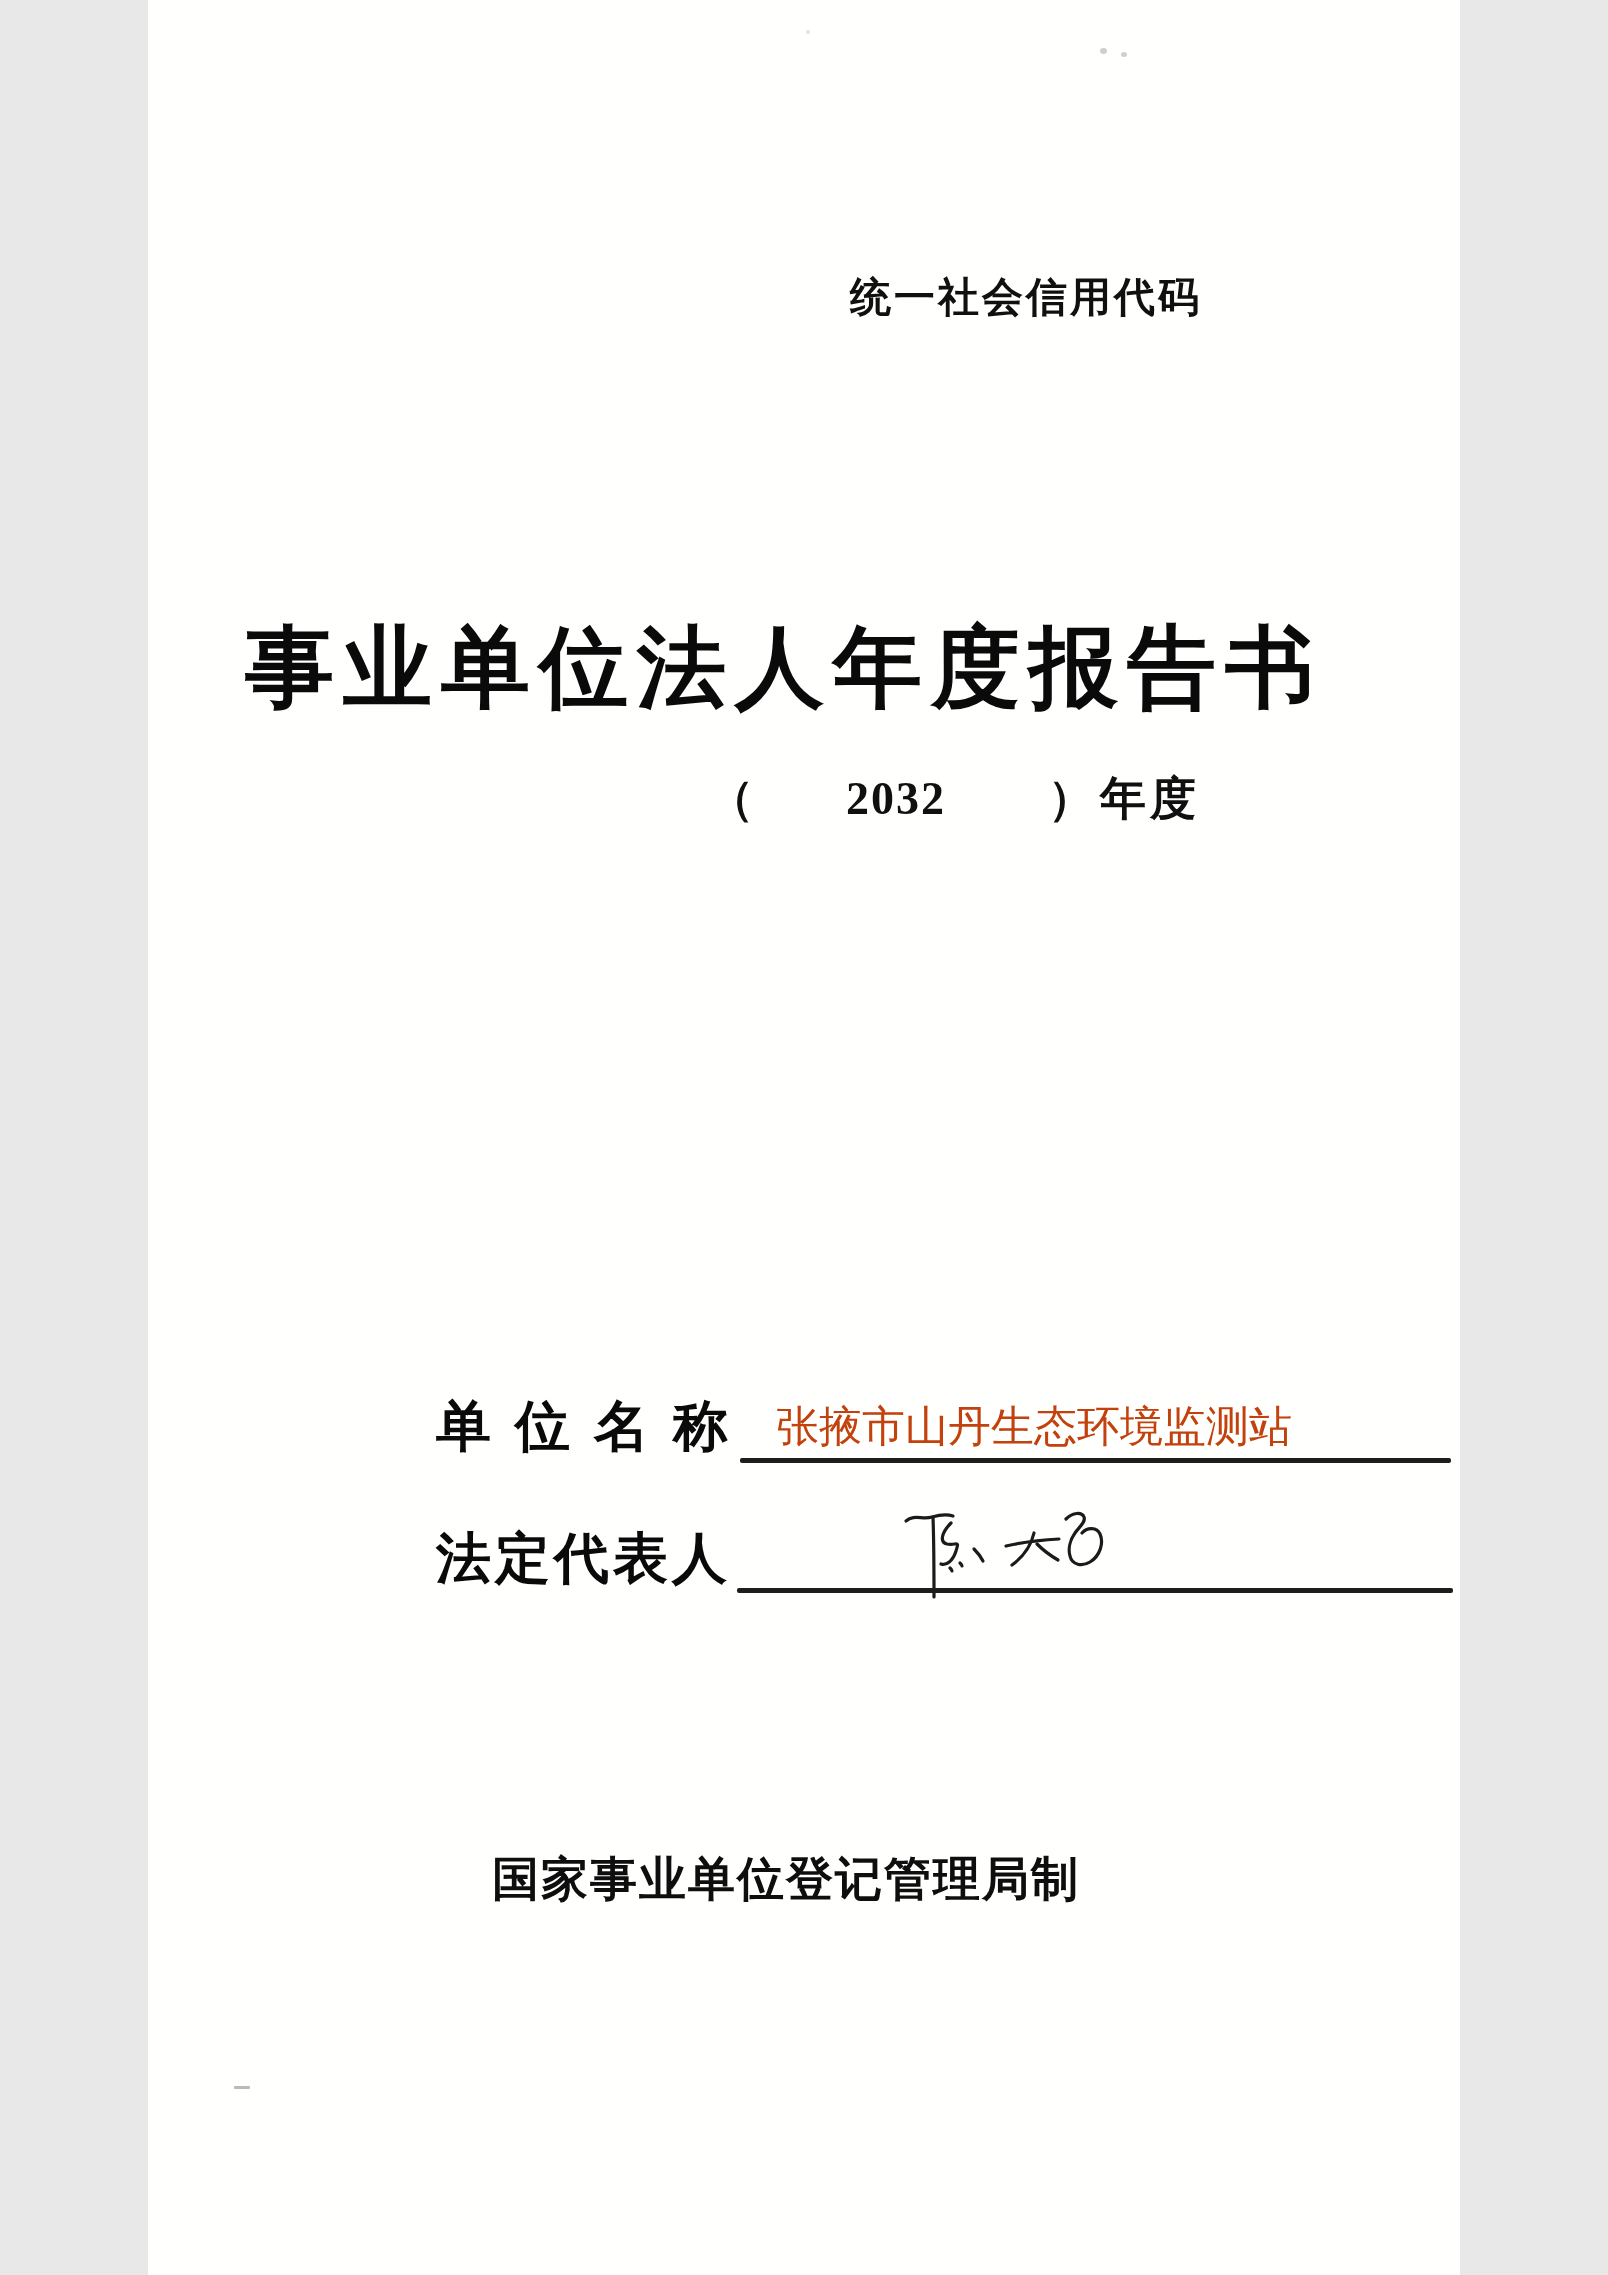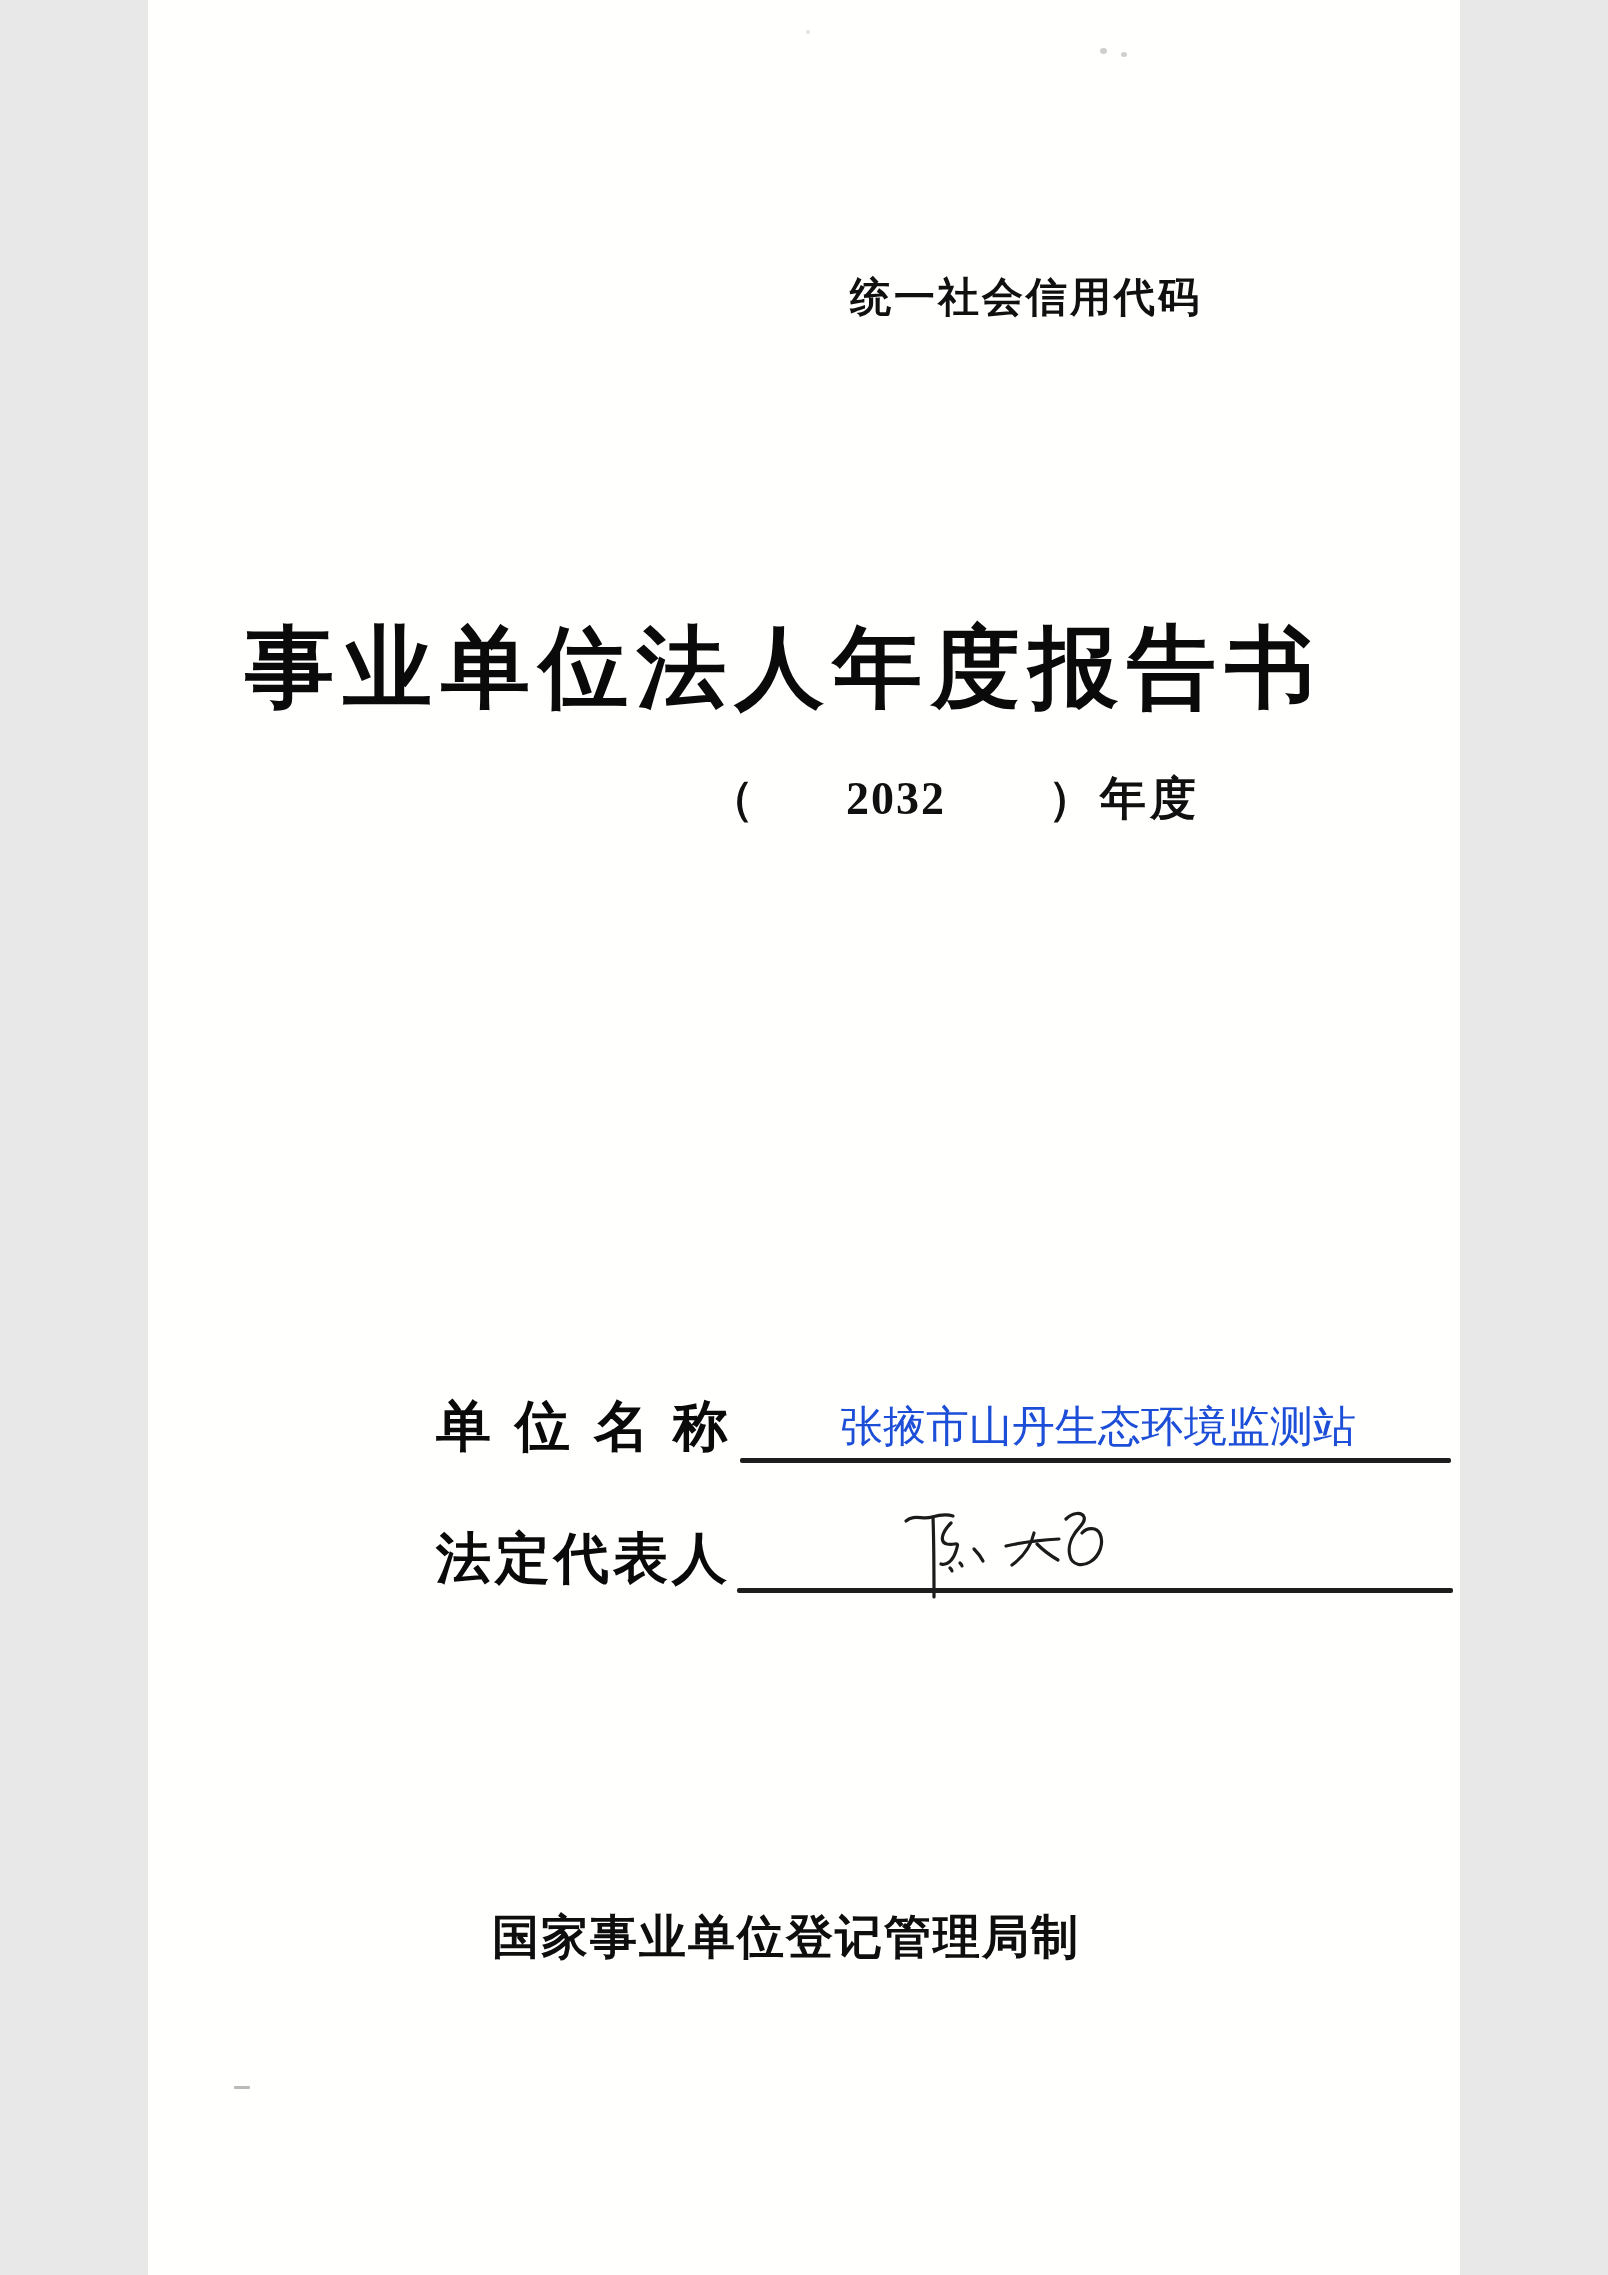--- a/index.html
+++ b/index.html
@@ -79,27 +79,27 @@
     font-family: "Liberation Sans", sans-serif;
     font-weight: 900;
     color: #0a0a0a;
     font-size: 55px;
     white-space: nowrap;
   }
   .label-unit-name { top: 1390px; letter-spacing: 24px; }
   .label-legal-rep { top: 1522px; letter-spacing: 4px; }
   .field-value-unit-name {
     position: absolute;
-    left: 692px;
+    left: 628px;
     top: 1398px;
     font-family: Liberation Sans, sans-serif;
     font-weight: 400;
     font-size: 43px;
     letter-spacing: 0px;
-    color: #1d4ed8;
+    color: #c2410c;
     white-space: nowrap;
   }
   .field-underline {
     position: absolute;
     height: 5px;
     background: #1d1d1d;
     border-radius: 2px;
   }
   .underline-unit-name { left: 592px; top: 1458px; width: 711px; }
   .underline-legal-rep { left: 589px; top: 1588px; width: 716px; }
@@ -114,21 +114,21 @@
   .sr-only {
     position: absolute;
     width: 1px; height: 1px;
     overflow: hidden;
     clip: rect(0 0 0 0);
     white-space: nowrap;
   }
   
   .footer-issuer {
     position: absolute;
-    top: 1906px;
+    top: 1848px;
     left: 0;
     right: 0;
     text-align: center;
     padding-right: 36px;
     font-family: "Liberation Serif", serif;
     font-weight: 700;
     font-size: 47px;
     letter-spacing: 2px;
     color: #0e0e0e;
     white-space: nowrap;

